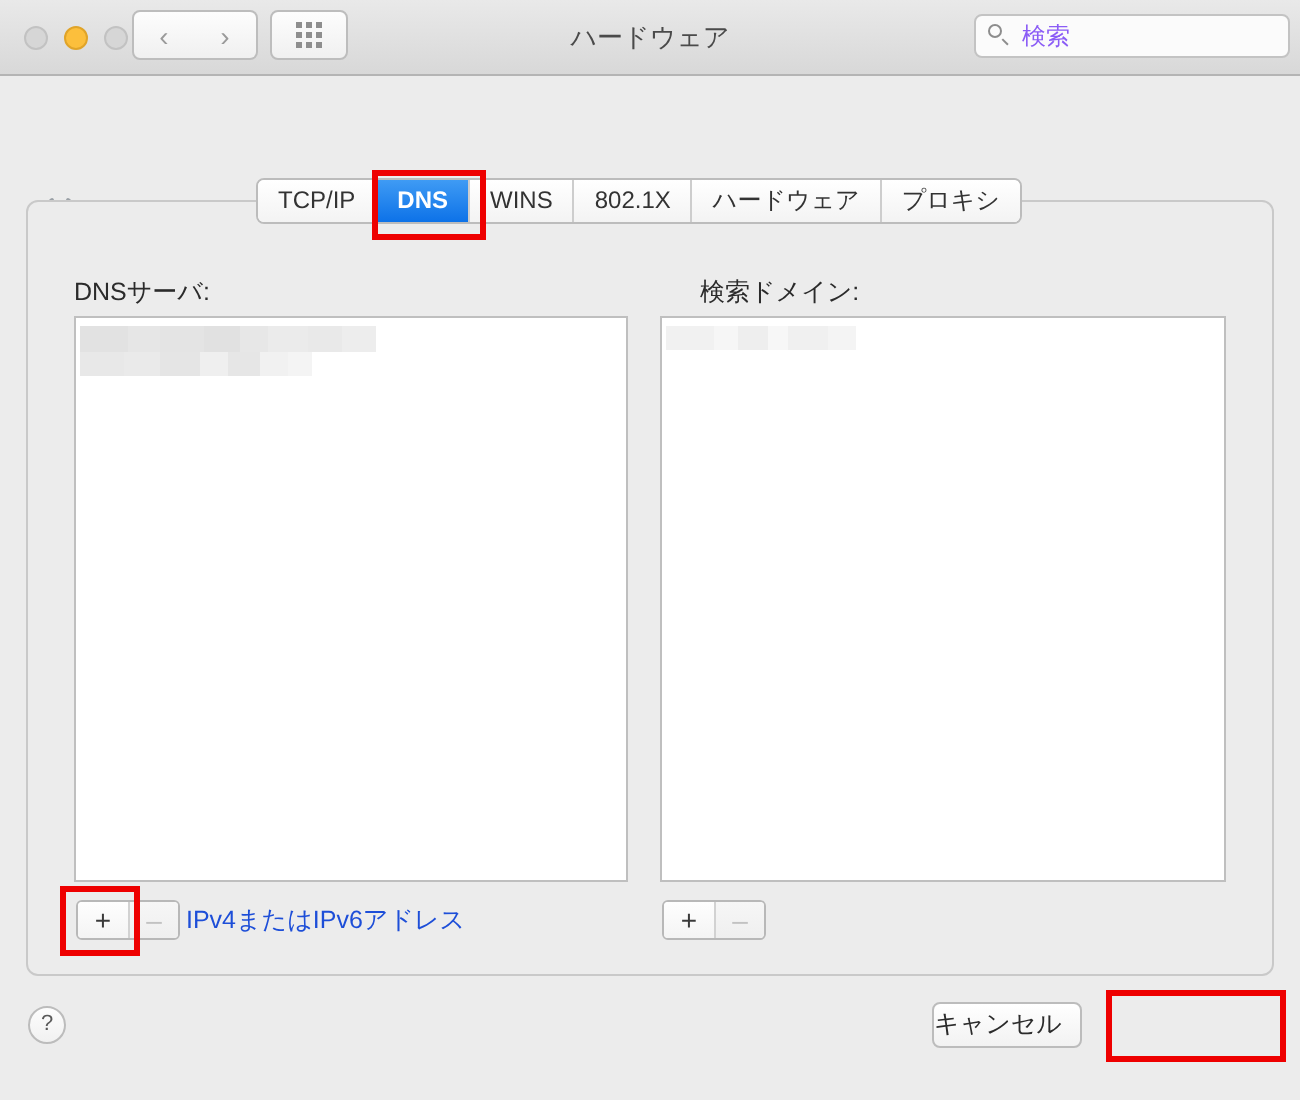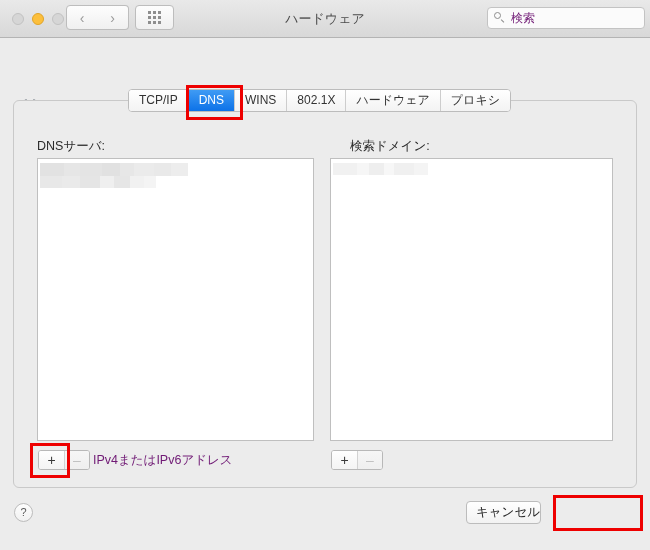--- a/index.html
+++ b/index.html
@@ -126,21 +126,21 @@
     content: "";
     position: absolute;
     left: 7px; top: 7px;
     width: 4px; height: 1.4px;
     background: #8d8d8d;
     transform: rotate(45deg);
     transform-origin: left center;
   }
   #search-placeholder {
     font-size: 12px;
-    color: #701a75;
+    color: #8b5cf6;
   }
 
   
   #eth-header {
     position: absolute;
     left: 0; top: 38px;
     width: 650px; height: 55px;
   }
   #eth-icon {
     position: absolute;
@@ -186,21 +186,21 @@
     background: linear-gradient(to bottom, #ffffff 0%, #f3f3f3 100%);
     border-right: 1px solid #cdcdcd;
     box-sizing: border-box;
     white-space: nowrap;
     text-align: center;
   }
   .tab:last-child { border-right: none; }
   .tab.selected {
     background: linear-gradient(to bottom, #3f9bf4 0%, #0d72e8 100%);
     color: #fff;
-    font-weight: normal;
+    font-weight: bold;
   }
 
   
   .section-label {
     position: absolute;
     font-size: 12.5px;
     color: #2b2b2b;
   }
   #dns-label    { left: 37px;  top: 138px; }
   #search-label { left: 350px; top: 138px; }
@@ -251,42 +251,42 @@
     color: #c2c2c2;
     background: linear-gradient(to bottom, #f6f6f6 0%, #efefef 100%);
   }
   #dns-pm    { left: 38px;  top: 450px; }
   #search-pm { left: 331px; top: 450px; }
 
   #ipaddr-hint {
     position: absolute;
     left: 93px; top: 452px;
     font-size: 12.5px;
-    color: #701a75;
+    color: #1d4ed8;
   }
 
   
   #help-btn {
     position: absolute;
     left: 14px; top: 503px;
     width: 19px; height: 19px;
     border-radius: 50%;
     border: 1px solid #bcbcbc;
     background: linear-gradient(to bottom, #fdfdfd 0%, #f1f1f1 100%);
     box-sizing: border-box;
     font-size: 11px;
     line-height: 17px;
     text-align: center;
     color: #5a5a5a;
   }
   .footer-btn {
     position: absolute;
     height: 23px;
     line-height: 21px;
-    text-align: right;
+    text-align: left;
     font-size: 12.5px;
     color: #2b2b2b;
     background: linear-gradient(to bottom, #ffffff 0%, #f2f2f2 100%);
     border: 1px solid #bcbcbc;
     border-radius: 4px;
     box-sizing: border-box;
   }
   #cancel-btn { left: 466px; top: 501px; width: 75px; }
   #ok-btn     { left: 559px; top: 501px; width: 78px; }
 

